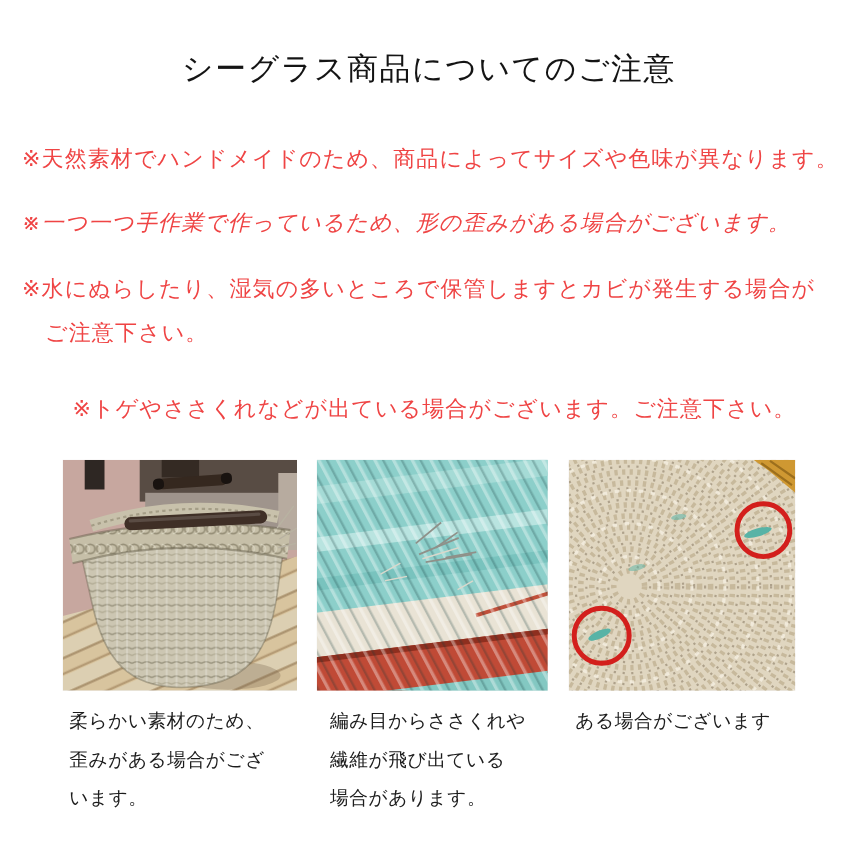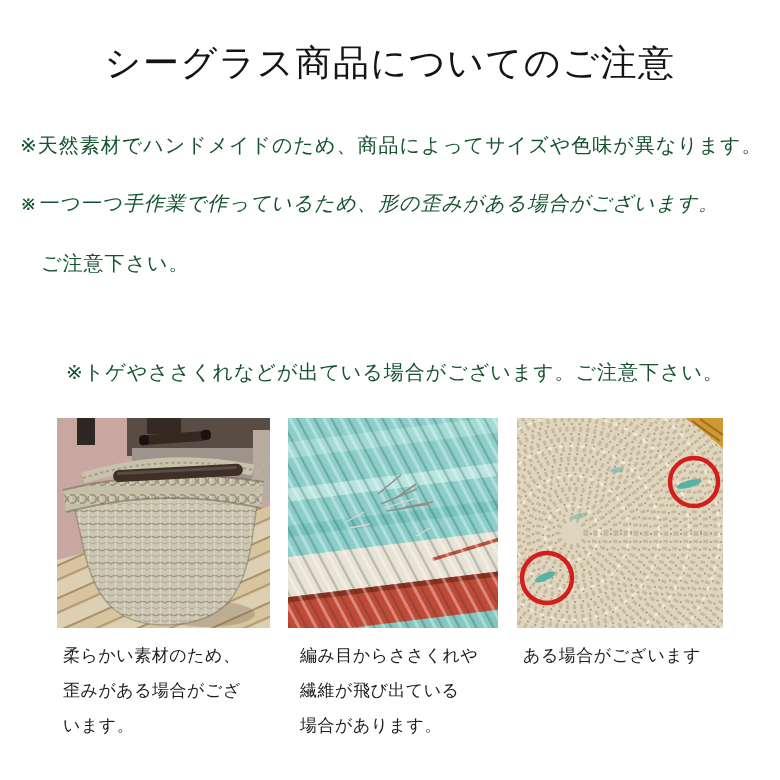--- a/index.html
+++ b/index.html
@@ -3,26 +3,26 @@
 <meta charset="utf-8">
 <style>
   html,body{margin:0;padding:0;background:#ffffff;}
   #canvas{
     position:relative;width:780px;height:780px;background:#ffffff;overflow:hidden;
     font-family:"Liberation Sans","DejaVu Sans",sans-serif;color:#141414;
   }
   .page-title{
     position:absolute;top:33px;left:0;width:780px;text-align:center;
     font-family:Liberation Sans, sans-serif;
-    font-size:36px;line-height:60px;font-weight:500;letter-spacing:1.5px;color:#141414;
+    font-size:28px;line-height:60px;font-weight:500;letter-spacing:1.5px;color:#141414;
     white-space:nowrap;
   }
   .notice{
     position:absolute;left:20px;width:750px;
-    font-size:20px;line-height:40px;letter-spacing:1px;color:#14532d;
+    font-size:20px;line-height:40px;letter-spacing:1px;color:#ef4444;
     white-space:nowrap;
   }
   .notice .cont{padding-left:21px;}
   #notice-1{top:125px;}
   #notice-2{top:183px;font-style:italic;}
   #notice-3{top:243px;}
   #notice-4{top:352px;text-align:center;}
   .figure{position:absolute;top:418px;height:210px;overflow:hidden;background:#eee;}
   #figure-1{left:57px;width:213px;}
   #figure-2{left:288px;width:210px;}
@@ -44,20 +44,21 @@
 
   <div class="page-title">シーグラス商品についてのご注意</div>
 
   <div class="notice" id="notice-1">
     <div>※天然素材でハンドメイドのため、商品によってサイズや色味が異なります。</div>
   </div>
   <div class="notice" id="notice-2">
     <div>※一つ一つ手作業で作っているため、形の歪みがある場合がございます。</div>
   </div>
   <div class="notice" id="notice-3">
+    <div>※水にぬらしたり、湿気の多いところで保管しますとカビが発生する場合が</div>
     <div class="cont">ご注意下さい。</div>
   </div>
   <div class="notice" id="notice-4">
     <div>※トゲやささくれなどが出ている場合がございます。ご注意下さい。</div>
   </div>
 
   <div class="figure" id="figure-1">
     <svg width="213" height="210" viewBox="0 0 213 210">
       <defs>
         <pattern id="planks" width="30" height="30" patternUnits="userSpaceOnUse" patternTransform="rotate(-24)">

